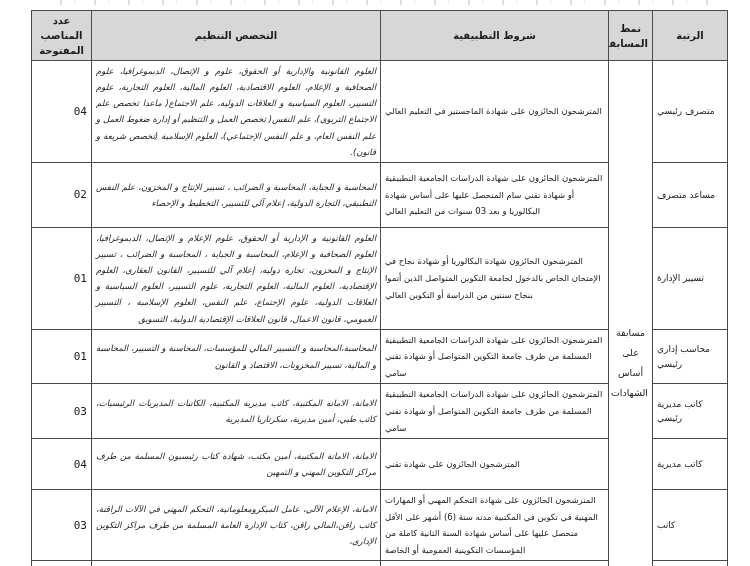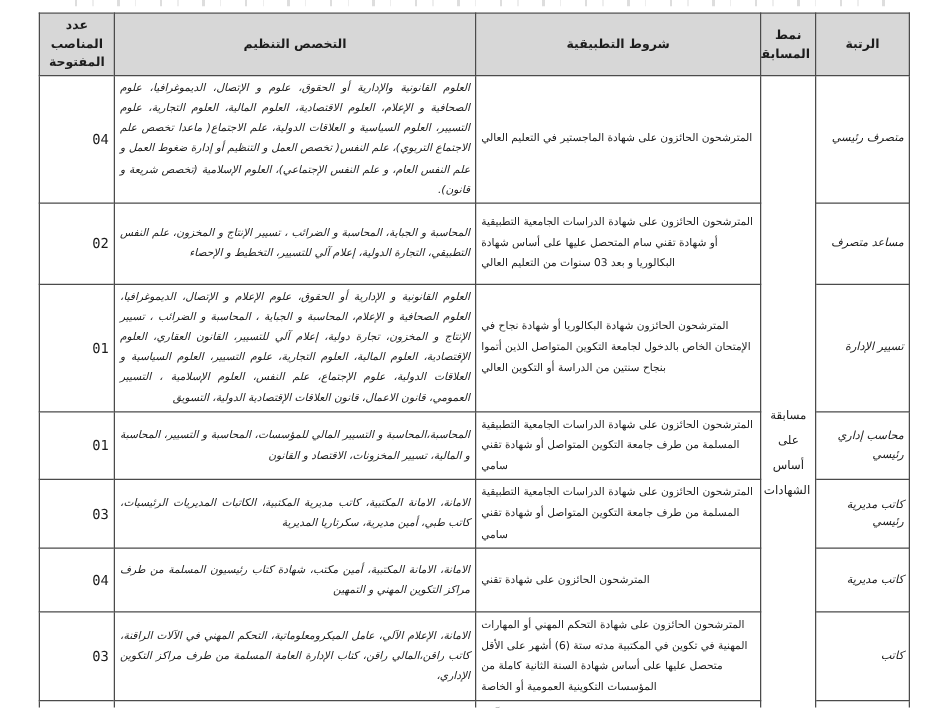--- a/index.html
+++ b/index.html
@@ -26,21 +26,21 @@
     border:1px solid #4b4b4b;
     vertical-align:middle;
     padding:2px 4px;
     overflow:hidden;
   }
   thead th{
     background:#d7d7d7;
     font-weight:bold;font-size:10px;line-height:1.5;
     text-align:center;height:32px;
   }
-  td.rank{font-size:9px;text-align:right;line-height:1.6;font-style:italic;}
+  td.rank{font-size:9px;text-align:left;line-height:1.6;}
   td.mode{font-size:9.5px;text-align:center;line-height:2.1;}
   td.cond{font-size:8.5px;text-align:left;line-height:1.95;padding:2px 8px;}
   td.spec{
     font-size:8.5px;line-height:1.9;padding:3px 7px;
     text-align:justify;text-align-last:right;
     white-space:pre-line;
     font-style:italic;
   }
   td.count{font-size:11px;font-family:"DejaVu Sans Mono","DejaVu Sans",monospace;margin-top:31px;}
   tr.r1{height:90px;} tr.r2{height:65px;} tr.r3{height:91px;}

